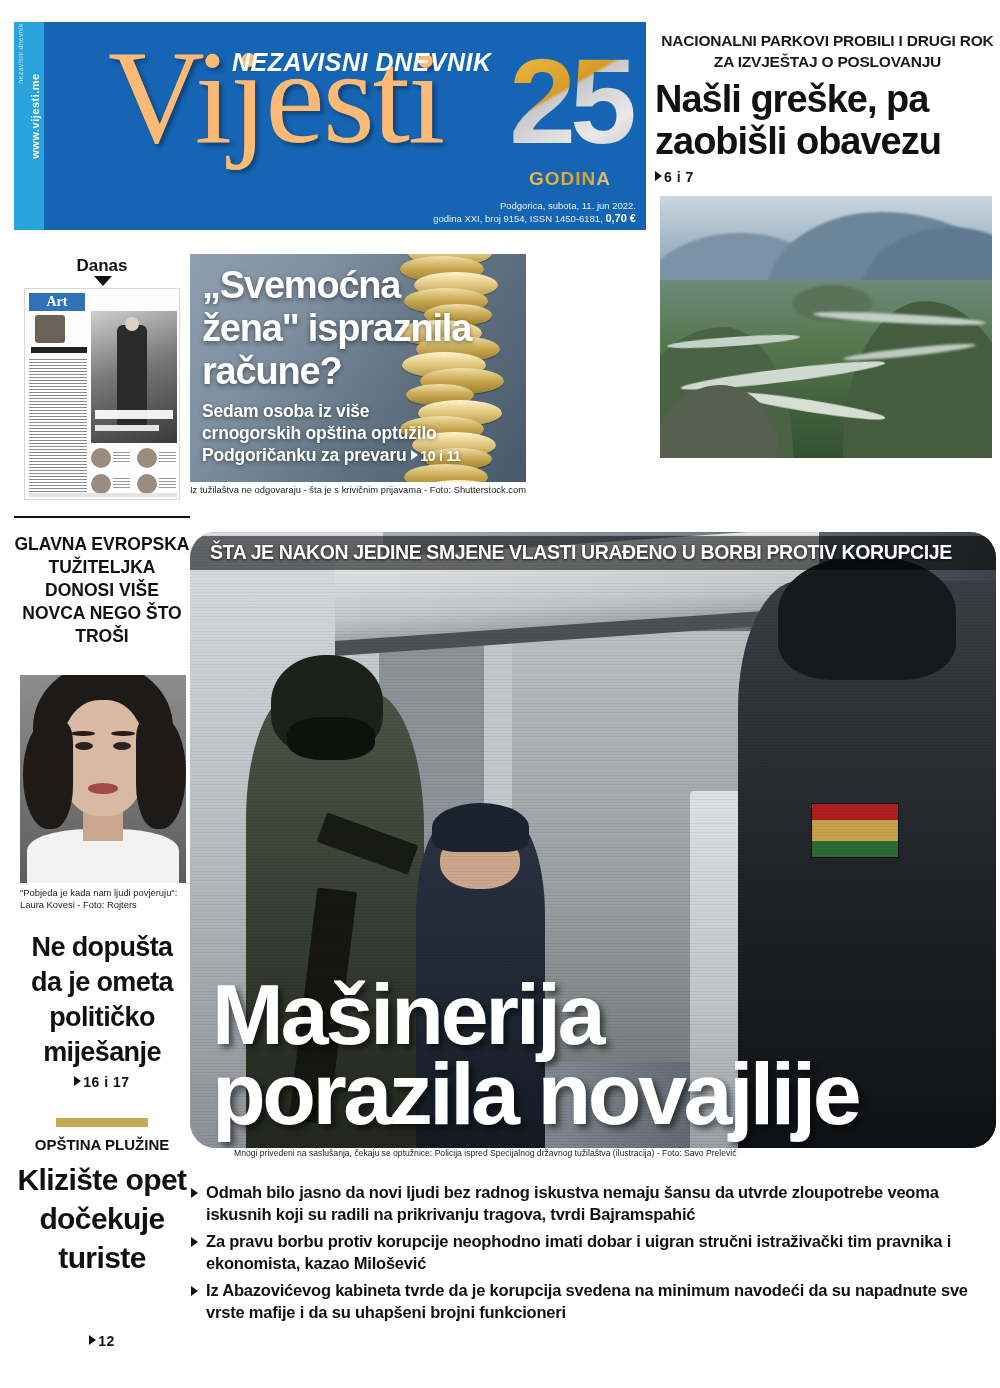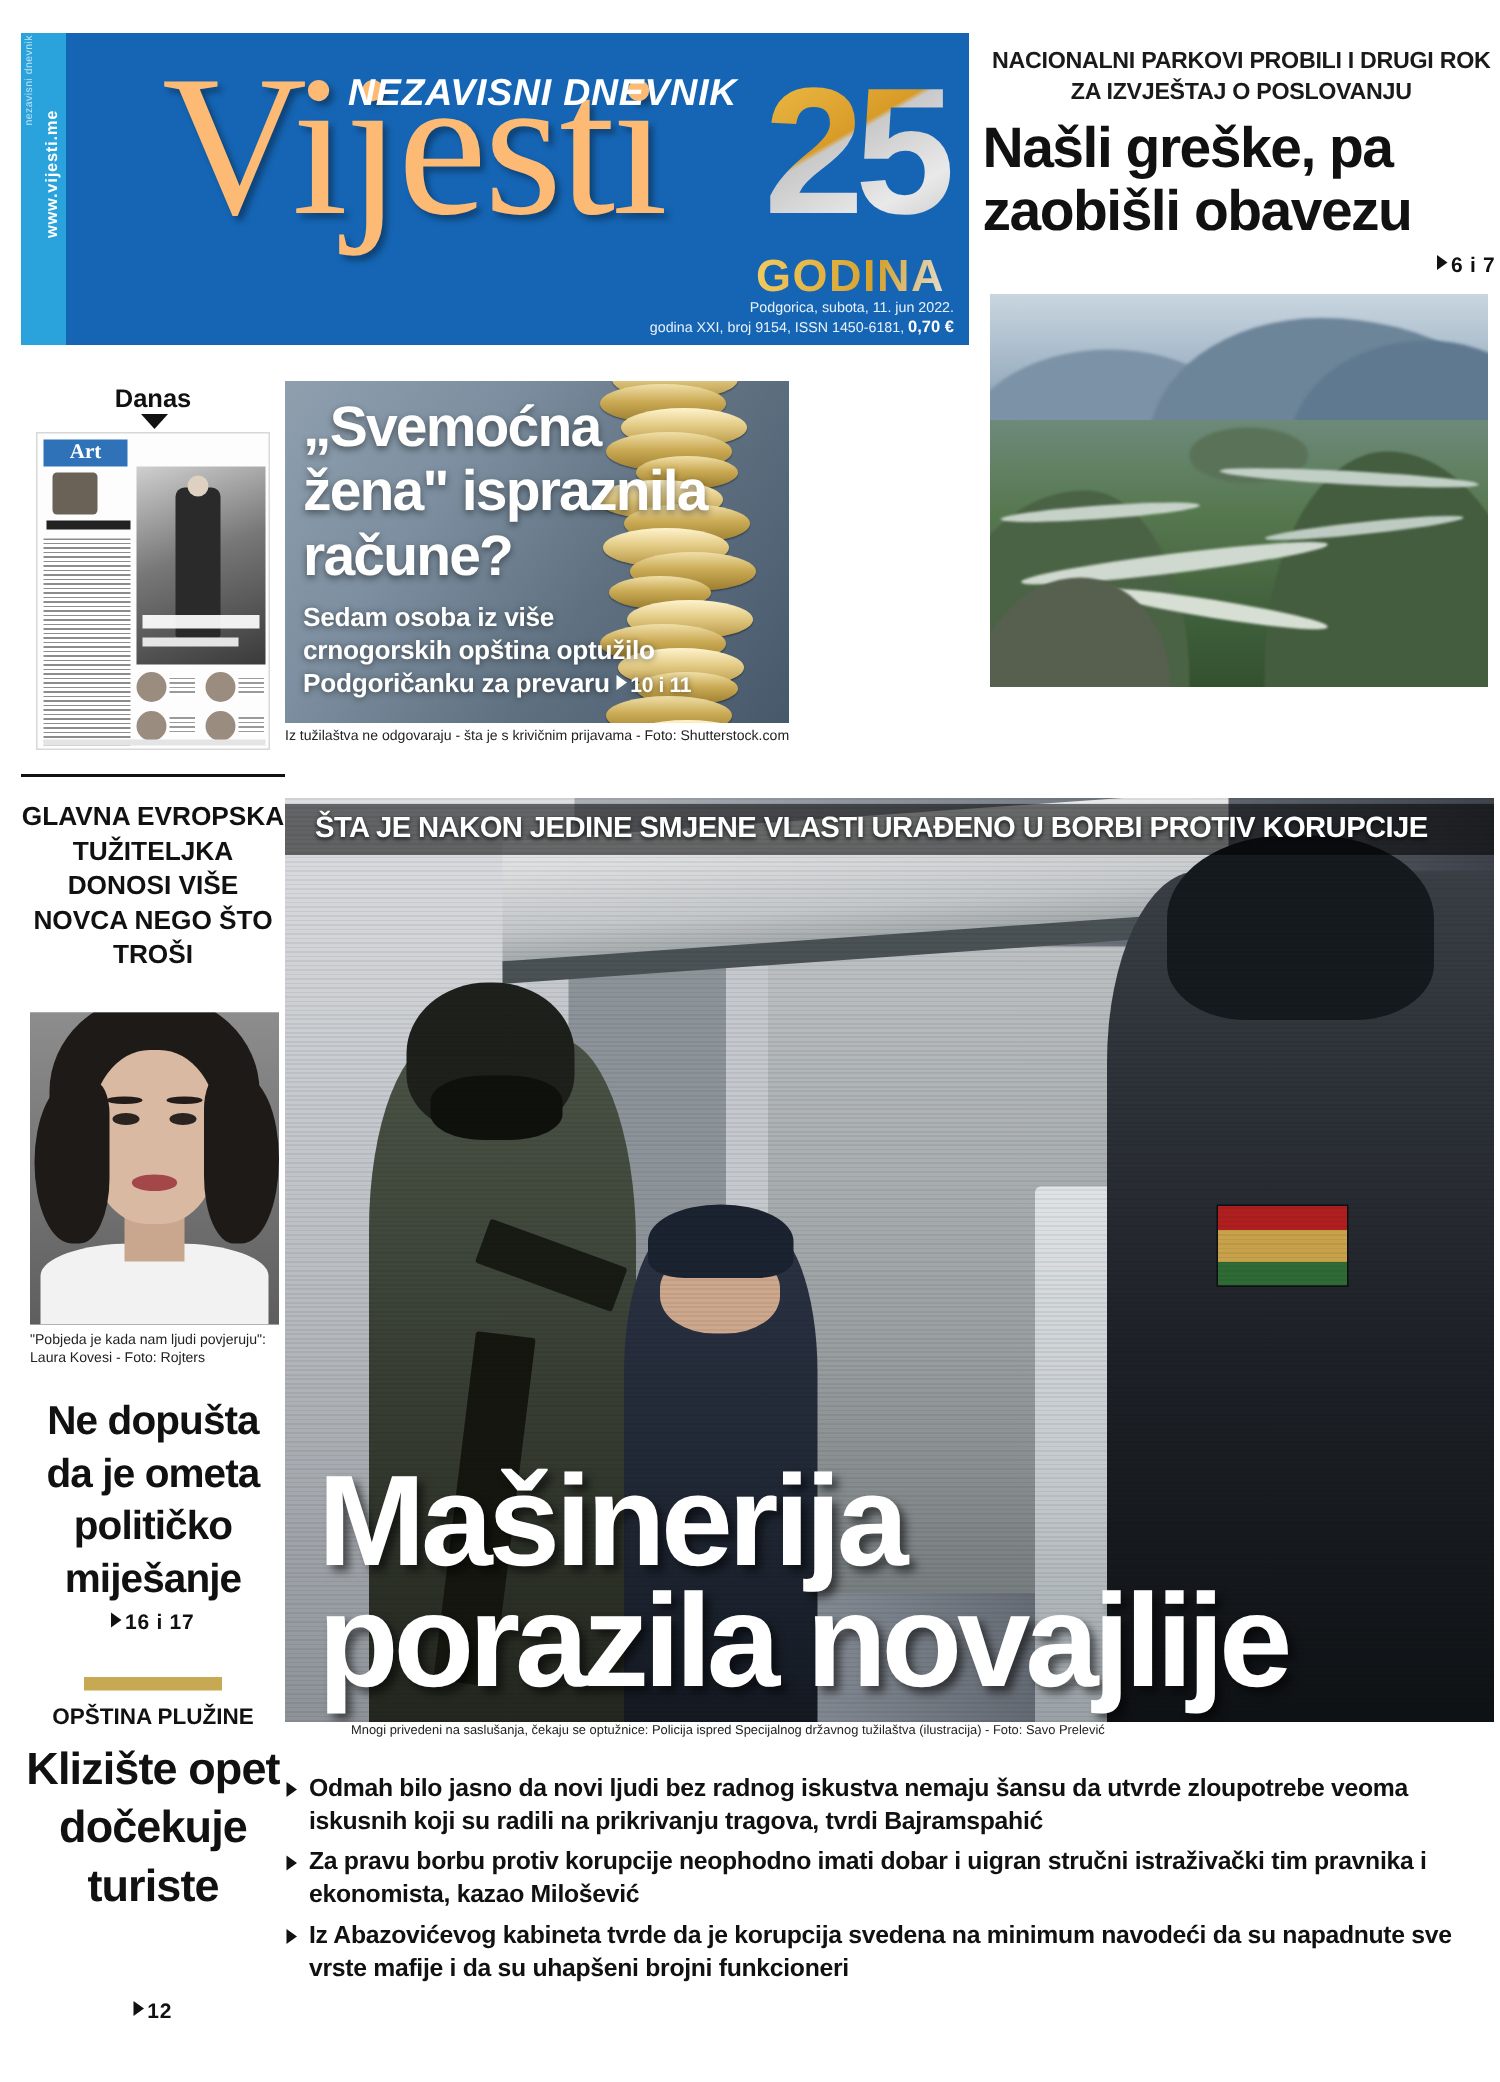--- a/index.html
+++ b/index.html
@@ -48,21 +48,21 @@
   .anniv { position: absolute; right: 10px; top: 18px; width: 132px; height: 170px; }
   .anniv-25 {
     position: absolute; left: 0; top: 0; width: 132px; height: 132px;
     font-size: 120px; line-height: 122px; font-weight: bold; text-align: center;
     background: linear-gradient(150deg,#f0c14b 0%,#d99b28 40%,#c9c9c9 42%,#e9e9e9 70%,#b9b9b9 100%);
     -webkit-background-clip: text; background-clip: text; color: transparent;
     letter-spacing: -6px;
   }
   .anniv-godina {
     position: absolute; left: 0; top: 128px; width: 132px;
-    font-size: 30px; font-weight: bold; letter-spacing: 1px;
+    text-align: center; font-size: 19px; font-weight: bold; letter-spacing: 1px;
     background: linear-gradient(100deg,#f3cb62,#d5a02b 60%,#e8e8e8);
     -webkit-background-clip: text; background-clip: text; color: transparent;
   }
   .mast-meta {
     position: absolute; right: 10px; bottom: 5px; width: 320px;
     text-align: right; color: #e7f1fa; font-size: 9.5px; line-height: 12px;
   }
   .mast-meta b { color: #ffffff; font-size: 11px; }
 
   
@@ -72,21 +72,21 @@
     font-weight: bold; letter-spacing: -.2px;
   }
   .tr-head {
     position: absolute; left: 655px; top: 78px; width: 342px;
     text-align: left; color: #111; font-size: 38px; line-height: 42px;
     font-weight: bold; letter-spacing: -1px;
   }
   .pg-ref { color:#111; font-size: 14px; font-weight: bold; letter-spacing: .5px; }
 
   .tr-pages {
-    position: absolute; left: 655px; top: 168px; width: 342px; text-align: right;
+    position: absolute; left: 655px; top: 168px; width: 342px; text-align: left;
   }
 
   
   .photo-skadar {
     position: absolute; left: 660px; top: 196px; width: 332px; height: 262px;
     overflow: hidden; background: #6f8699;
   }
   .sk-sky { position:absolute; left:0; top:0; width:100%; height:34%;
     background: linear-gradient(#c9d6e0,#9fb3c4 60%,#7d94a8); }
   .sk-m1 { position:absolute; left:-6%; top:14%; width:60%; height:26%;
@@ -245,21 +245,21 @@
   .sb-head2 {
     position:absolute; left:14px; top:1160px; width:176px;
     text-align:center; font-size:30px; line-height:39px; font-weight:bold;
     color:#111; letter-spacing:-.6px;
   }
   .sb-pg2 { position:absolute; left:14px; top:1332px; width:176px; text-align:center; }
 
   
   .main-photo {
     position:absolute; left:190px; top:532px; width:806px; height:616px;
-    overflow:hidden; background:#8f9197;
+    overflow:hidden; background:#8f9197;border-radius:26px;
   }
   .mp-bg { position:absolute; inset:0;
     background: linear-gradient(100deg,#b9bcc1 0%,#a7abb2 26%,#7f858e 52%,#555b64 74%,#2d3138 100%); }
   .mp-wallL { position:absolute; left:0; top:0; width:24%; height:100%;
     background: linear-gradient(#dcdee1,#b7bbc0 55%,#8d9298); }
   .mp-doorframe { position:absolute; left:20%; top:4%; width:20%; height:62%;
     background:#c5c8cc; }
   .mp-door { position:absolute; left:23.5%; top:9%; width:13%; height:54%;
     background:#8d9499; }
   .mp-awning { position:absolute; left:18%; top:2%; width:60%; height:14%;

